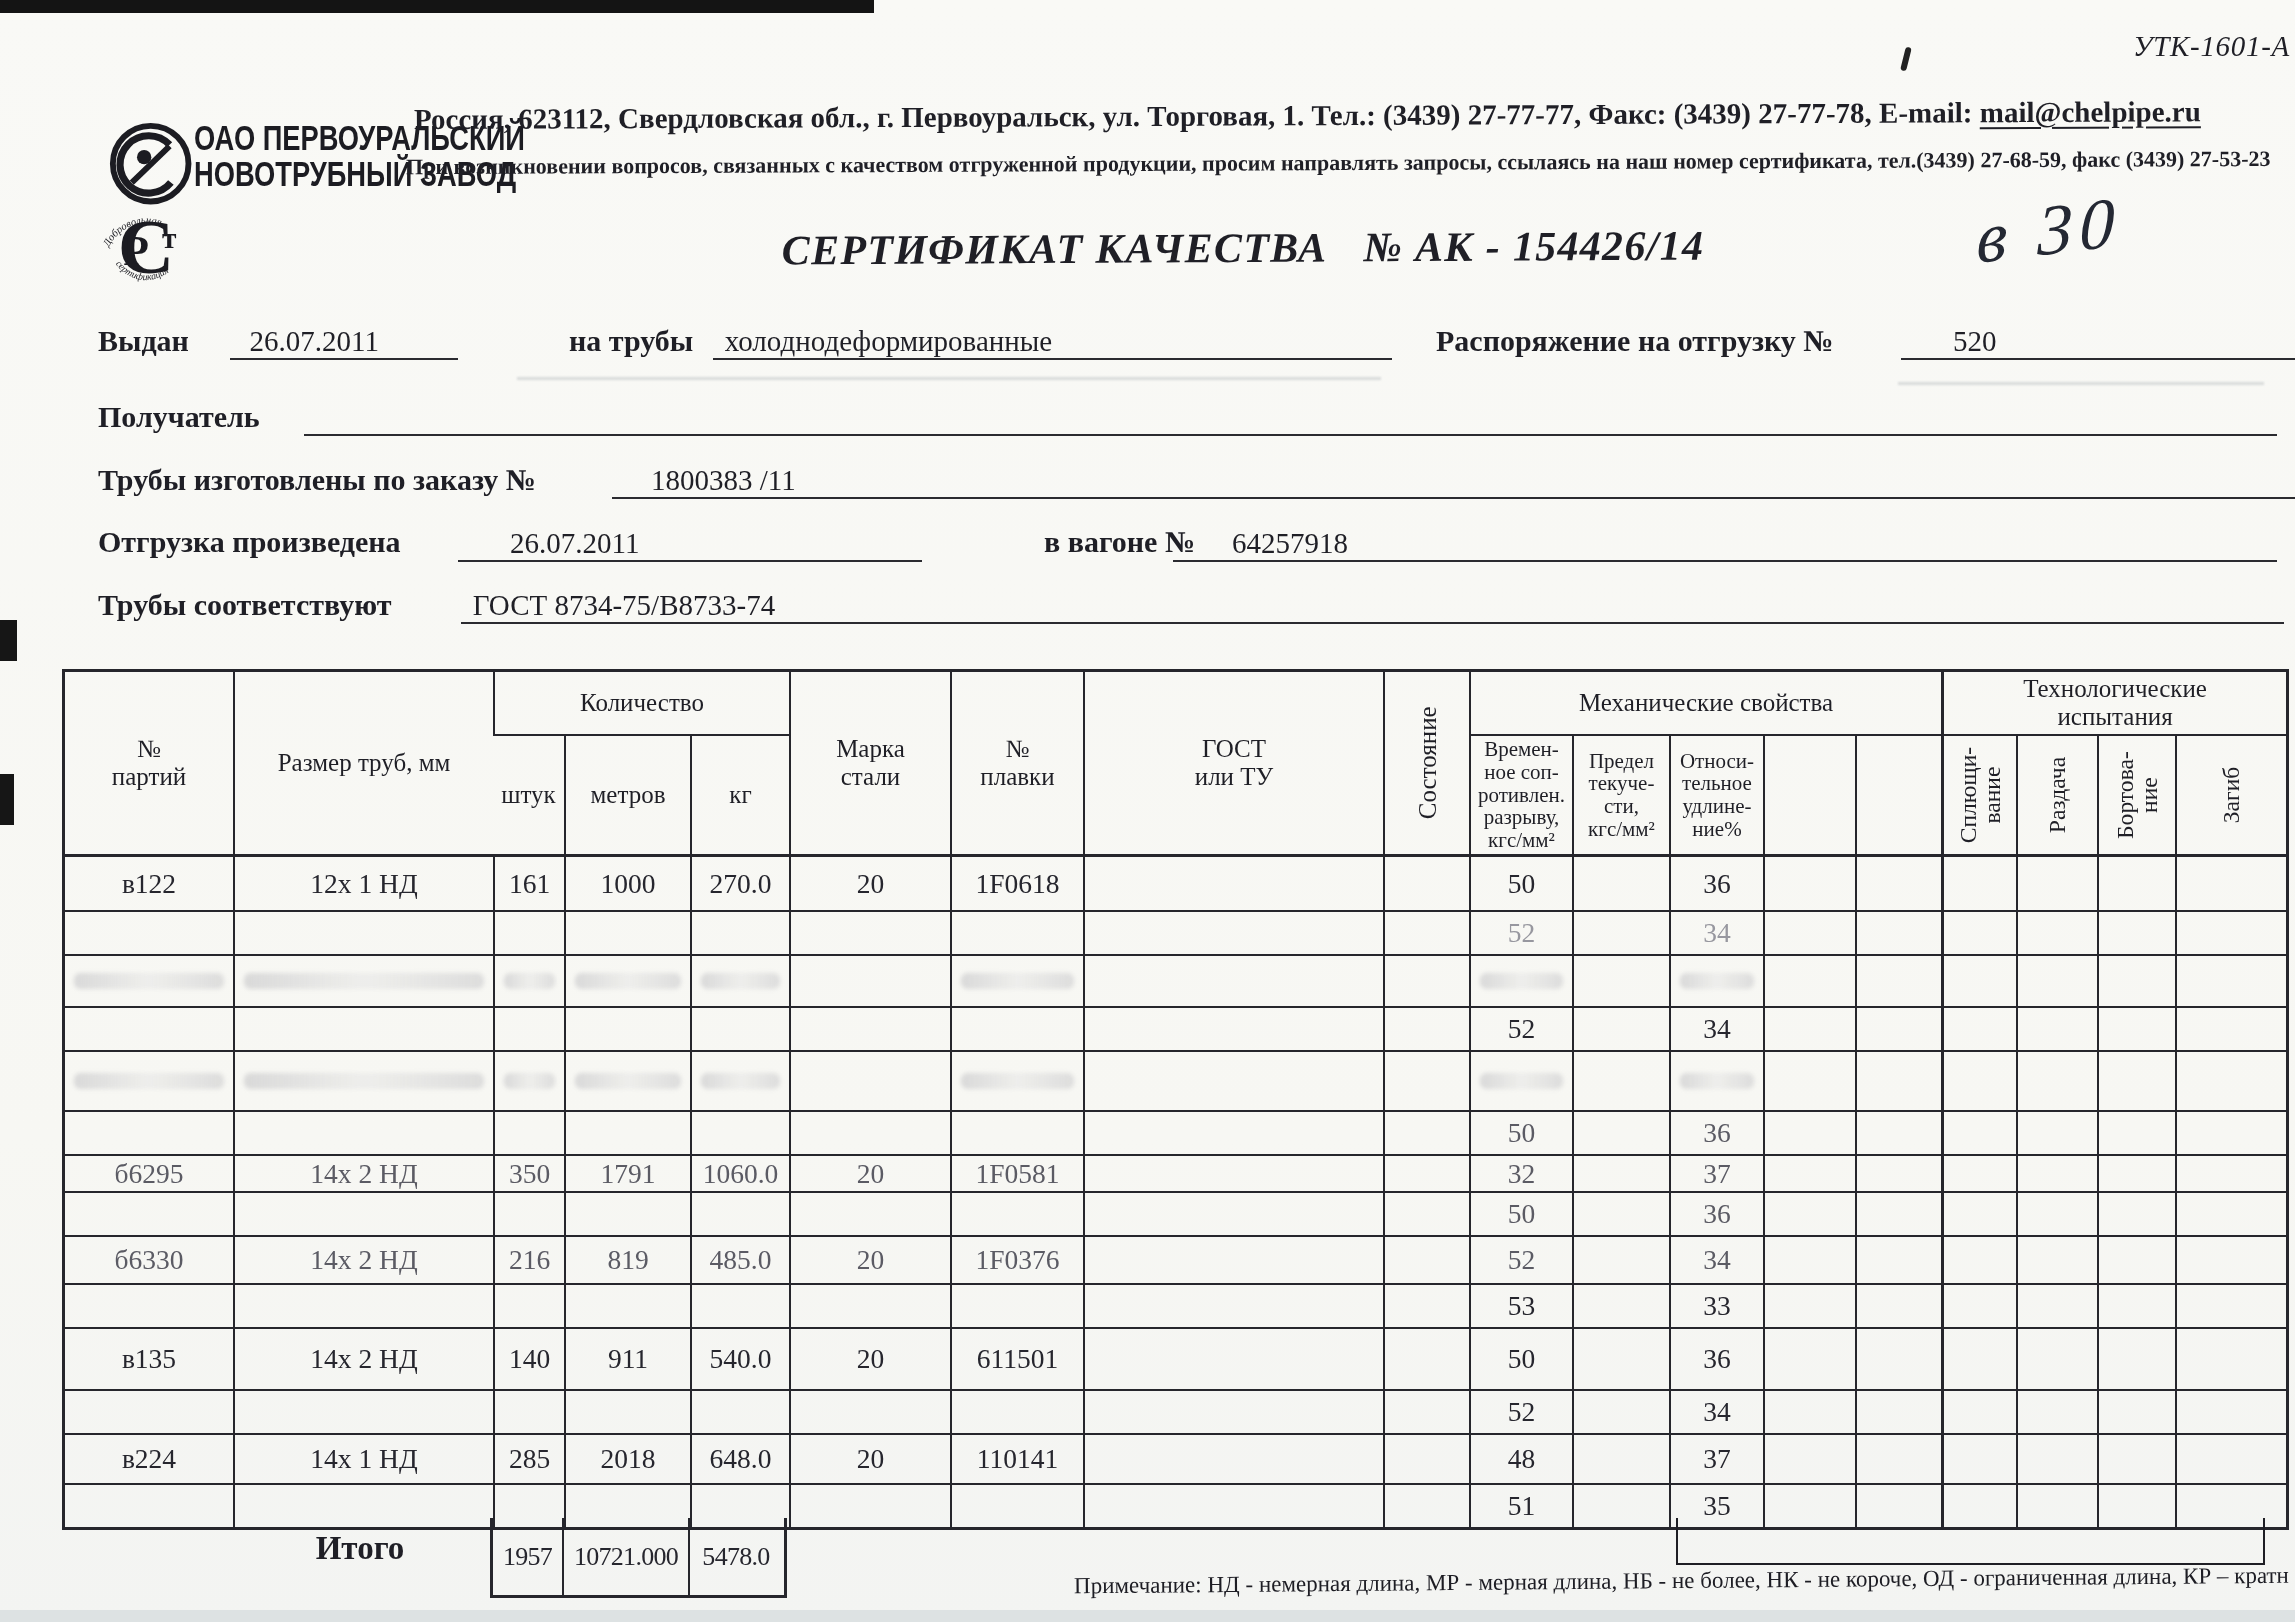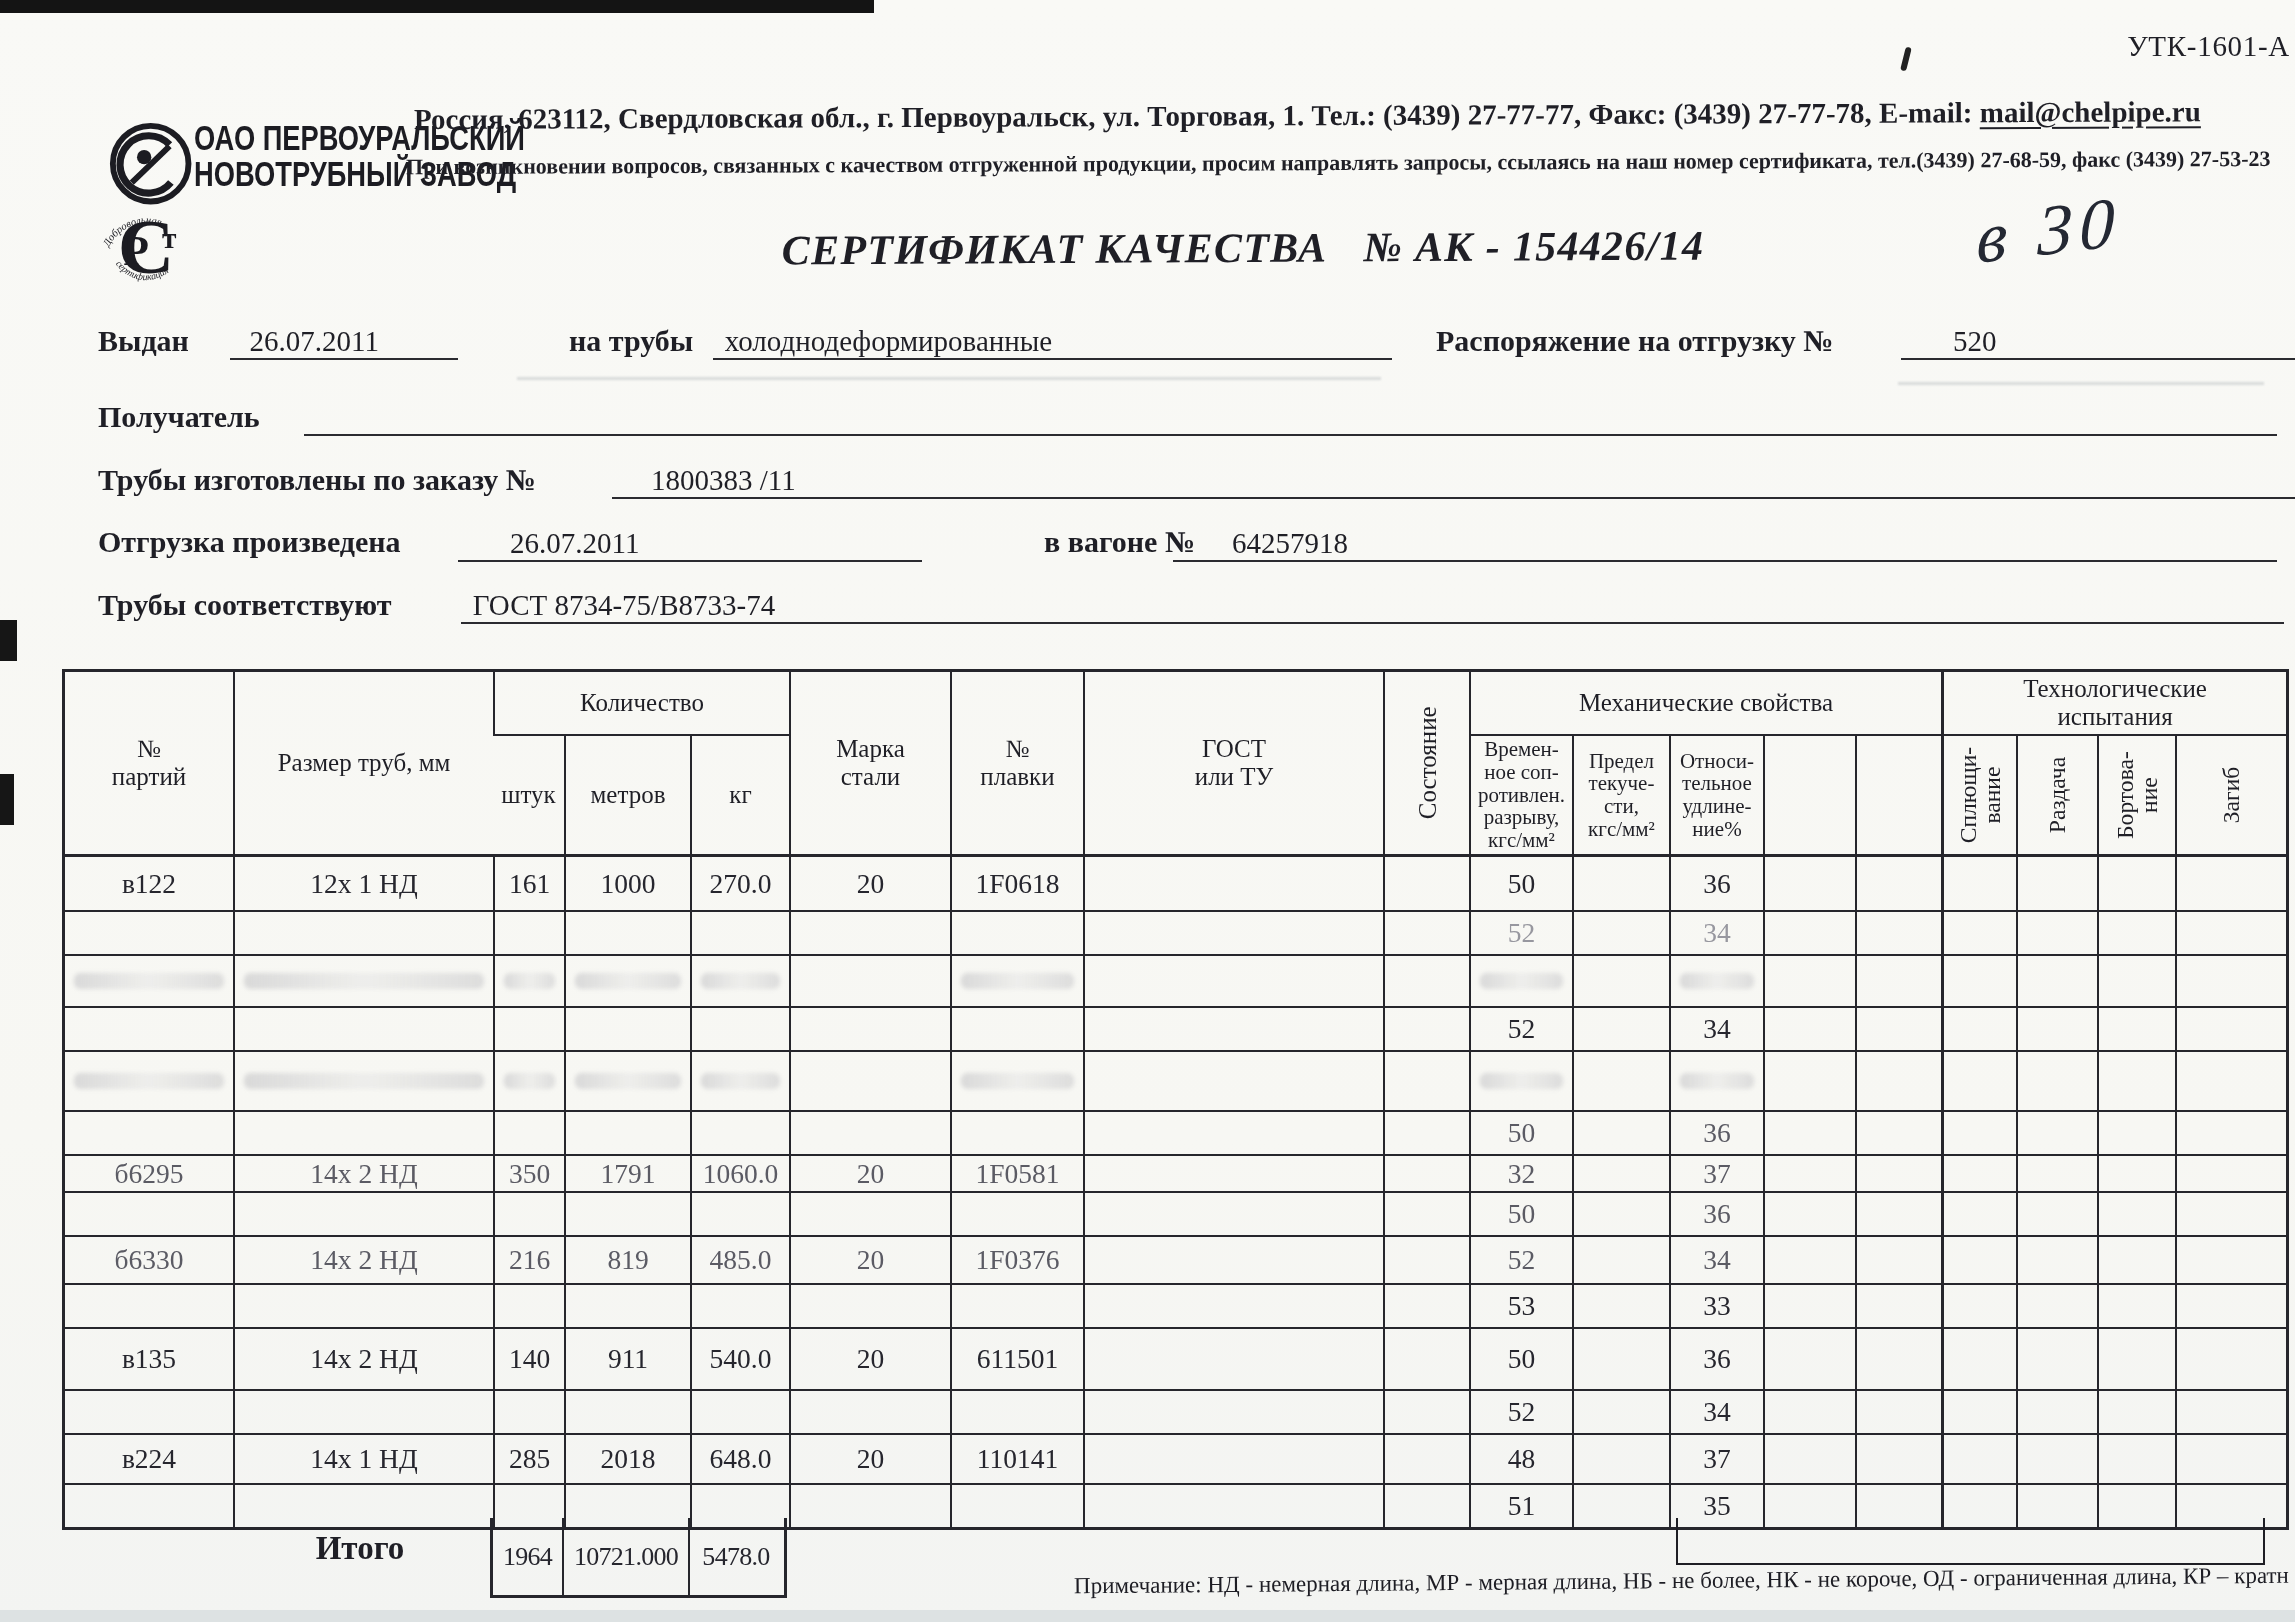--- a/index.html
+++ b/index.html
@@ -7,21 +7,21 @@
         background:linear-gradient(180deg,#f9f9f6 0%,#f7f7f3 70%,#f3f4f2 100%);
         font-family:"Liberation Serif","DejaVu Serif",serif;color:#1f1f26;}
   .abs{position:absolute;}
   
   .bar-top{left:0;top:0;width:874px;height:13px;background:#141414;}
   .mark-left{background:#161616;}
   .speck{width:5.9px;height:23.6px;background:#222;border-radius:3.3px;transform:rotate(14deg);}
   .bleed{position:absolute;background:#9aa0a6;opacity:.33;filter:blur(1.3px);height:2.6px;}
   .bottom-strip{left:0;bottom:0;width:2295px;height:13px;background:#dde2e3;}
   
-  .form-code{left:2048px;top:30px;width:242px;font-size:29px;letter-spacing:0.7px;text-align:right;}
+  .form-code{left:2048px;top:30px;width:242px;font-size:29px;letter-spacing:0.7px;text-align:right;font-style:italic;}
   .logo-svg{left:107px;top:120px;}
   .company{left:194px;top:120px;width:471px;font-family:"Liberation Sans",sans-serif;
            font-weight:bold;font-size:35px;line-height:1.04;transform:scaleX(.78);
            transform-origin:left top;white-space:nowrap;color:#1c1c22;}
   .addr1{left:414px;top:99px;width:1871px;font-size:29px;font-weight:bold;white-space:nowrap;transform:rotate(-.25deg);}
   .addr1 .email{text-decoration:underline;text-underline-offset:4.6px;}
   .addr2{left:406px;top:150px;width:1891px;font-size:22px;font-weight:bold;white-space:nowrap;transform:rotate(-.25deg);}
   .stamp-svg{left:97px;top:196px;}
   
   .title{left:654px;top:224px;width:1178px;text-align:center;font-size:42px;font-weight:bold;
@@ -530,21 +530,21 @@
           <td class="thick-l"></td>
           <td></td>
           <td></td>
           <td></td>
         </tr>
       </tbody>
   </table>
 
   <div class="abs total-label">Итого</div>
   <div class="abs total-box">
-    <div class="tcell" style="width:69px;">1964</div>
+    <div class="tcell" style="width:69px;">1957</div>
     <div class="tcell bl" style="width:126px;">10721.000</div>
     <div class="tcell bl" style="width:94px;">5478.0</div>
   </div>
   <div class="abs right-box"></div>
 
   <div class="abs footnote">Примечание: НД - немерная длина, МР - мерная длина, НБ - не более, НК - не короче, ОД - ограниченная длина, КР – кратн</div>
 </div>
 
 
 </body></html>

